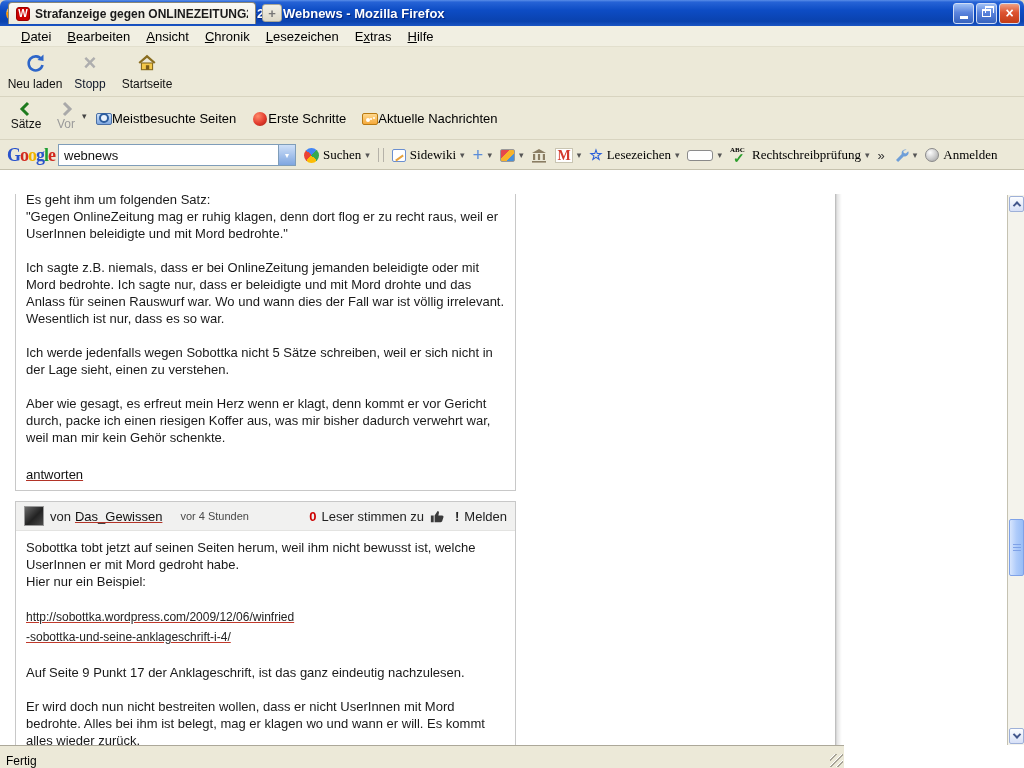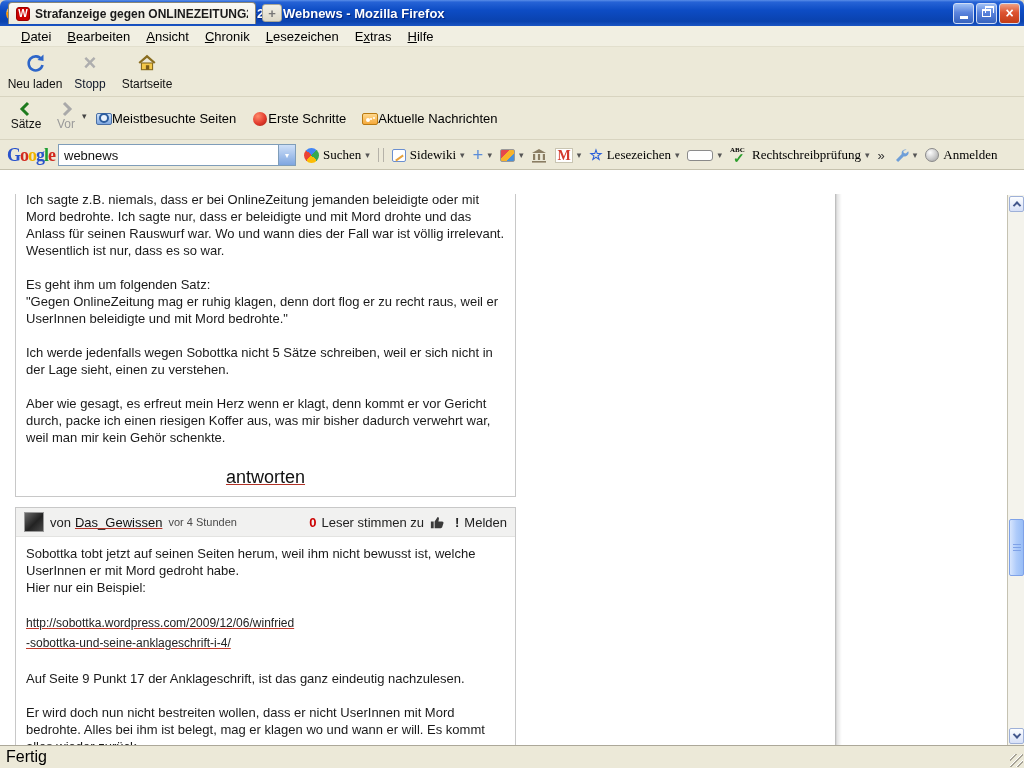--- a/index.html
+++ b/index.html
@@ -116,27 +116,27 @@
   .newtab { position:absolute; left:262px; top:4px; width:20px; height:18px; border:1px solid #aaa795; border-radius:3px;
     background:linear-gradient(180deg,#f2f0e6,#ddd9c8); color:#777; font-size:13px; font-weight:bold;
     display:flex; align-items:center; justify-content:center; }
 
   
   .content { position:absolute; left:0; top:194px; width:1024px; height:551px; background:#fff; overflow:hidden; }
   .col { position:absolute; left:15px; top:-12px; width:501px; }
   .comment { border:1px solid #c8c8c8; background:#fff; margin-bottom:10px; }
   .cbody { padding:8px 10px 4px; font-size:13px; line-height:17px; color:#1a1a1a; }
   .cbody p { margin:0 0 17px; white-space:pre-line; }
-  .replyrow { text-align:center; padding:0 10px 8px; font-size:18px; }
+  .replyrow { text-align:left; padding:0 10px 8px; font-size:13px; }
   .link { color:#111; text-decoration:underline; text-decoration-color:#b23327; }
   .chead { background:#f1f1f0; border-bottom:1px solid #e3e3e1; padding:4px 8px; display:flex; align-items:center; font-size:13px; color:#222; }
   .avatar { width:20px; height:20px; border:1px solid #9a9a9a; margin-right:6px; flex:0 0 auto;
     background:linear-gradient(135deg,#6a6a6a,#222 55%,#4a4a4a); }
   .author { margin:0 4px; }
-  .ctime { font-size:11px; color:#4a4a4a; margin-left:2px; }
+  .ctime { font-size:11px; color:#4a4a4a; margin-left:14px; }
   .chead-right { margin-left:auto; display:flex; align-items:center; gap:5px; }
   .votes { color:#c00; font-weight:bold; }
   .bang { font-weight:bold; color:#222; margin-left:6px; }
   .wp-link { display:inline-block; font-size:12px; line-height:20px; color:#222; white-space:pre-line;
     text-decoration:underline; text-decoration-color:#c0392b; margin:0 0 17px; }
   .divider { position:absolute; left:835px; top:0; width:7px; height:551px;
     background:linear-gradient(90deg,#b3b3b3 0,#e3e3e3 2px,#fbfbfb 6px,#fff 7px); }
 
   
   .vscroll { position:absolute; right:0; top:1px; width:17px; height:550px; background:#f4f3ec; border-left:1px solid #c5c2b2; }
@@ -145,22 +145,22 @@
   .sc-up { top:1px; } .sc-down { bottom:1px; }
   .chev { width:6px; height:6px; border-left:2px solid #42568c; border-top:2px solid #42568c; }
   .chev.up { transform:rotate(45deg) translate(1px,1px); }
   .chev.down { transform:rotate(225deg) translate(1px,1px); }
   .sc-thumb { position:absolute; left:1px; top:324px; width:15px; height:57px; border:1px solid #7fa2e8; border-radius:2px;
     background:linear-gradient(90deg,#d7e5fd,#aecbfa 50%,#98bdf6); display:flex; align-items:center; justify-content:center; }
   .grip { width:8px; height:7px;
     background:repeating-linear-gradient(180deg,#7fa2e8 0 1px,transparent 1px 3px); }
 
   
-  .statusbar { position:absolute; left:0; top:745px; width:1024px; height:23px; background:#ece9d8;
-    border-top:1px solid #aca899; display:flex; align-items:center; padding:0 6px; font-size:16px; color:#000; }
+  .statusbar { position:absolute; left:0; top:745px; width:844px; height:23px; background:#ece9d8;
+    border-top:1px solid #aca899; display:flex; align-items:flex-end; padding:0 6px; font-size:12px; color:#000; }
   .resize-grip { position:absolute; right:1px; bottom:1px; width:13px; height:13px;
     background:repeating-linear-gradient(135deg,transparent 0 3px,#fff 3px 4px,#a8a497 4px 5px); }
 </style>
 </head>
 <body>
 
 <div class="frame">
 
   <div class="titlebar">
     <span class="ff-icon"></span>
@@ -343,23 +343,23 @@
       <span class="tab-title">Strafanzeige gegen ONLINEZEITUNG2...</span>
     </div>
     <div class="newtab">+</div>
   </div>
 
   <div class="content">
     <div class="col">
 
       <div class="comment">
         <div class="cbody">
-          <p>Ich sagte z.B. niemals, dass er bei OnlineZeitung jemanden beleidigte oder mit Mord bedrohte. Ich sagte nur, dass er beleidigte und mit Mord drohte und das Anlass für seinen Rauswurf war. Wo und wann dies der Fall war ist völlig irrelevant. Wesentlich ist nur, dass es so war.</p>
           <p>Es geht ihm um folgenden Satz:
 "Gegen OnlineZeitung mag er ruhig klagen, denn dort flog er zu recht raus, weil er UserInnen beleidigte und mit Mord bedrohte."</p>
+          <p>Ich sagte z.B. niemals, dass er bei OnlineZeitung jemanden beleidigte oder mit Mord bedrohte. Ich sagte nur, dass er beleidigte und mit Mord drohte und das Anlass für seinen Rauswurf war. Wo und wann dies der Fall war ist völlig irrelevant. Wesentlich ist nur, dass es so war.</p>
           <p>Ich werde jedenfalls wegen Sobottka nicht 5 Sätze schreiben, weil er sich nicht in der Lage sieht, einen zu verstehen.</p>
           <p>Aber wie gesagt, es erfreut mein Herz wenn er klagt, denn kommt er vor Gericht durch, packe ich einen riesigen Koffer aus, was mir bisher dadurch verwehrt war, weil man mir kein Gehör schenkte.</p>
         </div>
         <div class="replyrow"><span class="link">antworten</span></div>
       </div>
 
       <div class="comment">
         <div class="chead">
           <span class="avatar"></span>
           <span>von</span>

